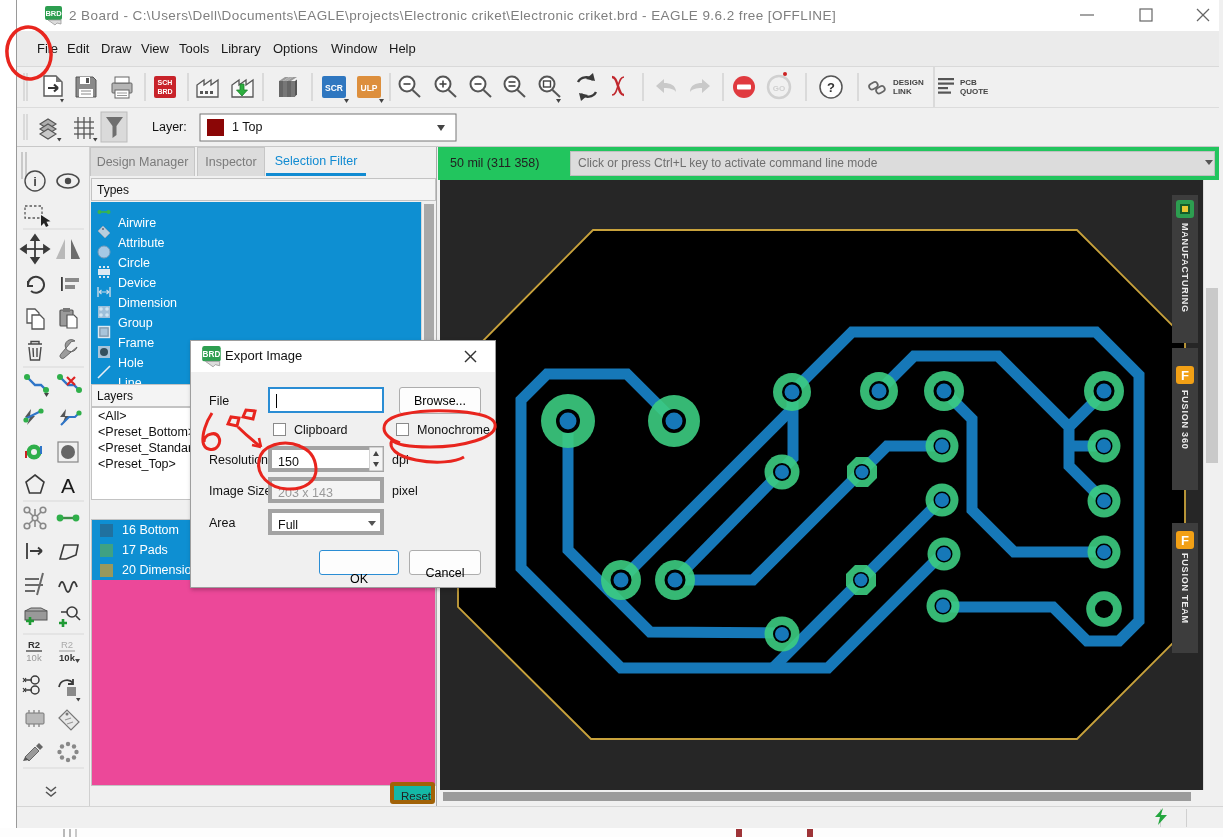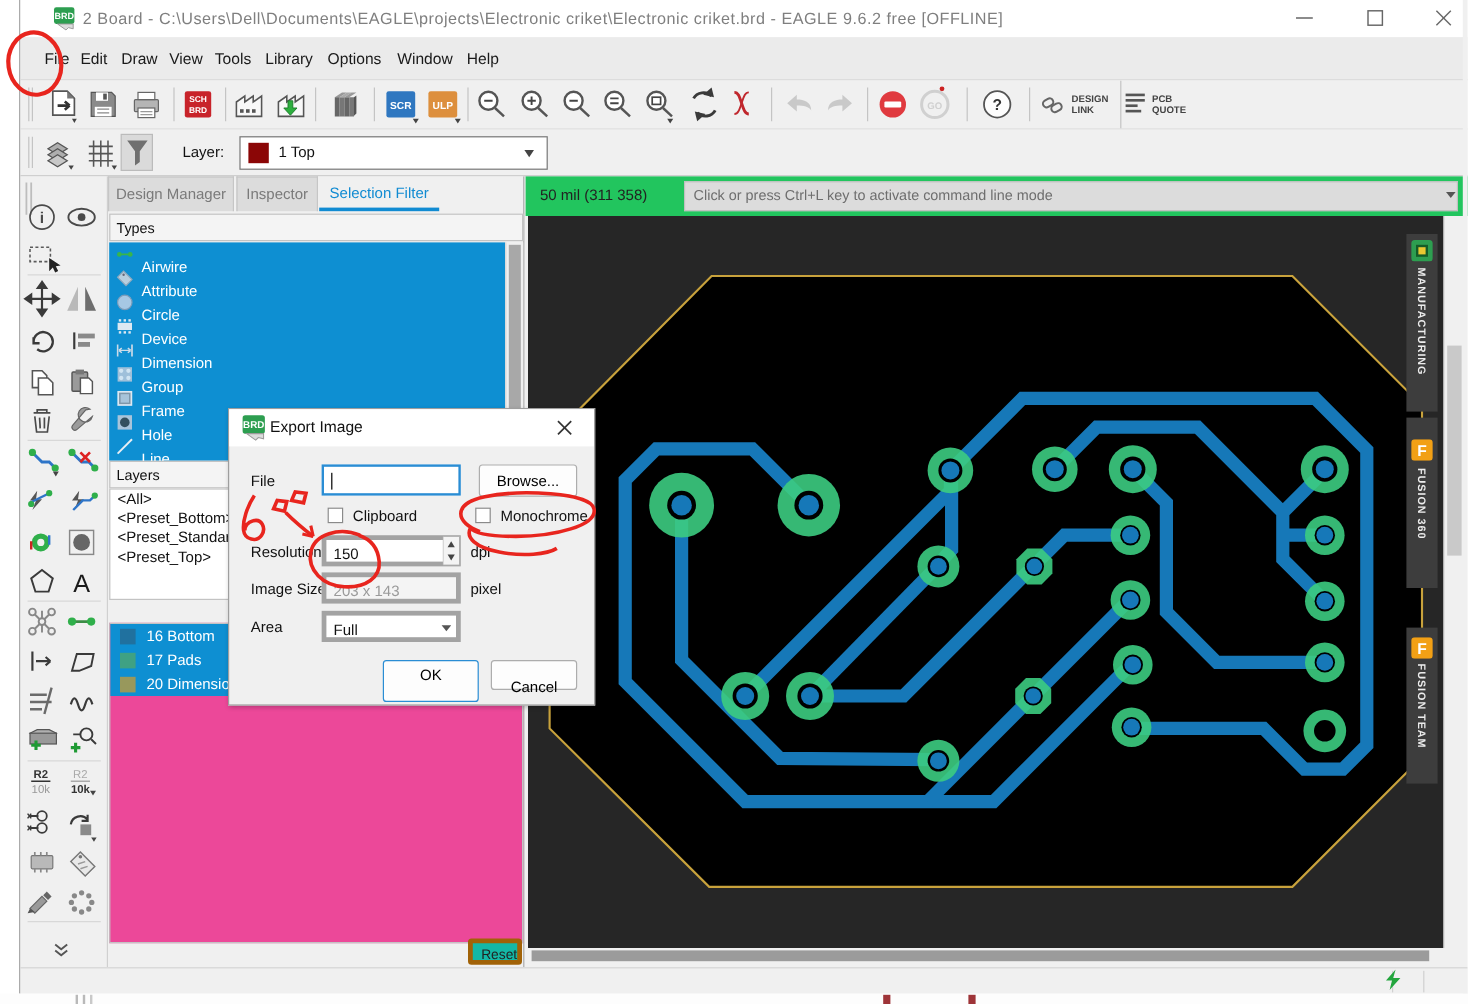--- a/index.html
+++ b/index.html
@@ -48,21 +48,21 @@
 .vtext { position:absolute; left:8px; writing-mode:vertical-rl; font-size:9px; font-weight:bold; letter-spacing:0.8px; color:#ececec; }
 
 #statusbar { position:absolute; left:17px; top:806px; width:1206px; height:22px; background:#f0f0f0; border-top:1px solid #d5d5d5; }
 #bottomstrip { position:absolute; left:0px; top:828px; width:1223px; height:9px; background:#fdfdfd; }
 
 #dialog { position:absolute; left:190px; top:340px; width:306px; height:248px; background:#f0f0f0; border:1px solid #9e9e9e; box-shadow:1px 2px 4px rgba(0,0,0,0.25); }
 #dlgtitle { position:absolute; left:0; top:0; width:304px; height:31px; background:#ffffff; }
 #dlgname { position:absolute; left:34px; top:7px; font-size:13px; color:#111; }
 .dlabel { position:absolute; left:18px; font-size:12.5px; color:#111; }
 .dinput { position:absolute; left:77px; width:116px; height:26px; background:#fff; border:4px solid #a3a3a3; font-size:12.5px; padding:5px 0 0 6px; color:#111; }
-#okbtn { position:absolute; left:128px; top:209px; width:80px; height:35px; background:#fdfdfd; border:1px solid #2a8dd4; border-radius:3px; text-align:center; font-size:12.5px; padding-top:5px; }
+#okbtn { position:absolute; left:128px; top:209px; width:80px; height:25px; background:#fdfdfd; border:1px solid #2a8dd4; border-radius:3px; text-align:center; font-size:12.5px; padding-top:21px; }
 #cancelbtn { position:absolute; left:218px; top:209px; width:72px; height:25px; background:#fdfdfd; border:1px solid #adadad; border-radius:3px; text-align:center; font-size:12.5px; padding-top:15px; }
 #browsebtn { position:absolute; left:208px; top:46px; width:82px; height:27px; background:#fdfdfd; border:1px solid #adadad; border-radius:3px; text-align:center; font-size:12.5px; padding-top:6px; }
 .chk { position:absolute; width:13px; height:13px; background:#fff; border:1px solid #8a8a8a; }
 .chklbl { position:absolute; font-size:12.5px; color:#111; }
 #annot { position:absolute; left:0; top:0; width:1223px; height:837px; pointer-events:none; z-index:50; }
 </style>
 </head>
 <body>
 <div id="app"></div>
 <div id="titlebar">

